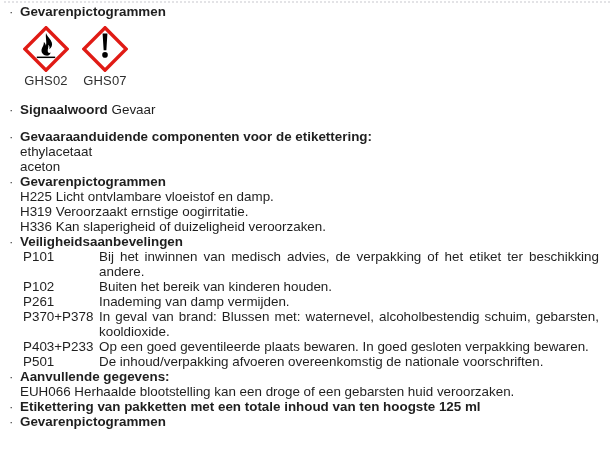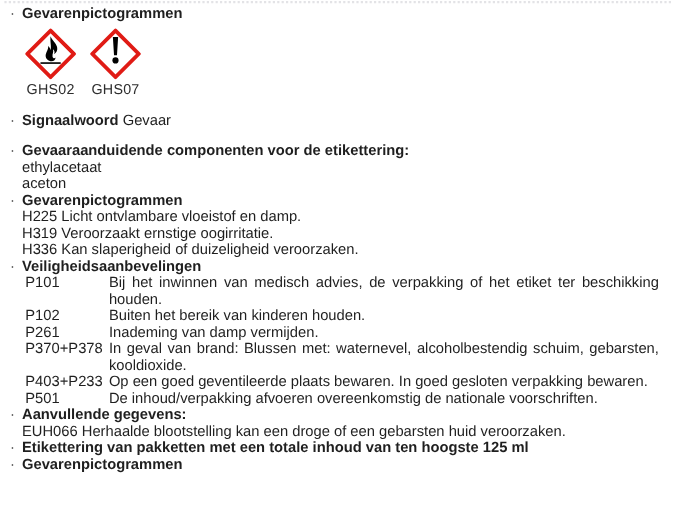--- a/index.html
+++ b/index.html
@@ -89,21 +89,21 @@
   <div class="plain">H225 Licht ontvlambare vloeistof en damp.</div>
   <div class="plain">H319 Veroorzaakt ernstige oogirritatie.</div>
   <div class="plain">H336 Kan slaperigheid of duizeligheid veroorzaken.</div>
 
   <div class="sec-h">
     <span class="bullet">·</span>
     <span>Veiligheidsaanbevelingen</span>
   </div>
   <div class="prow">
     <span class="pcode">P101</span>
-    <span class="ptext">Bij het inwinnen van medisch advies, de verpakking of het etiket ter beschikking houden.</span>
+    <span class="ptext">Bij het inwinnen van medisch advies, de verpakking of het etiket ter beschikking andere.</span>
   </div>
   <div class="prow">
     <span class="pcode">P102</span>
     <span class="ptext">Buiten het bereik van kinderen houden.</span>
   </div>
   <div class="prow">
     <span class="pcode">P261</span>
     <span class="ptext">Inademing van damp vermijden.</span>
   </div>
   <div class="prow">

